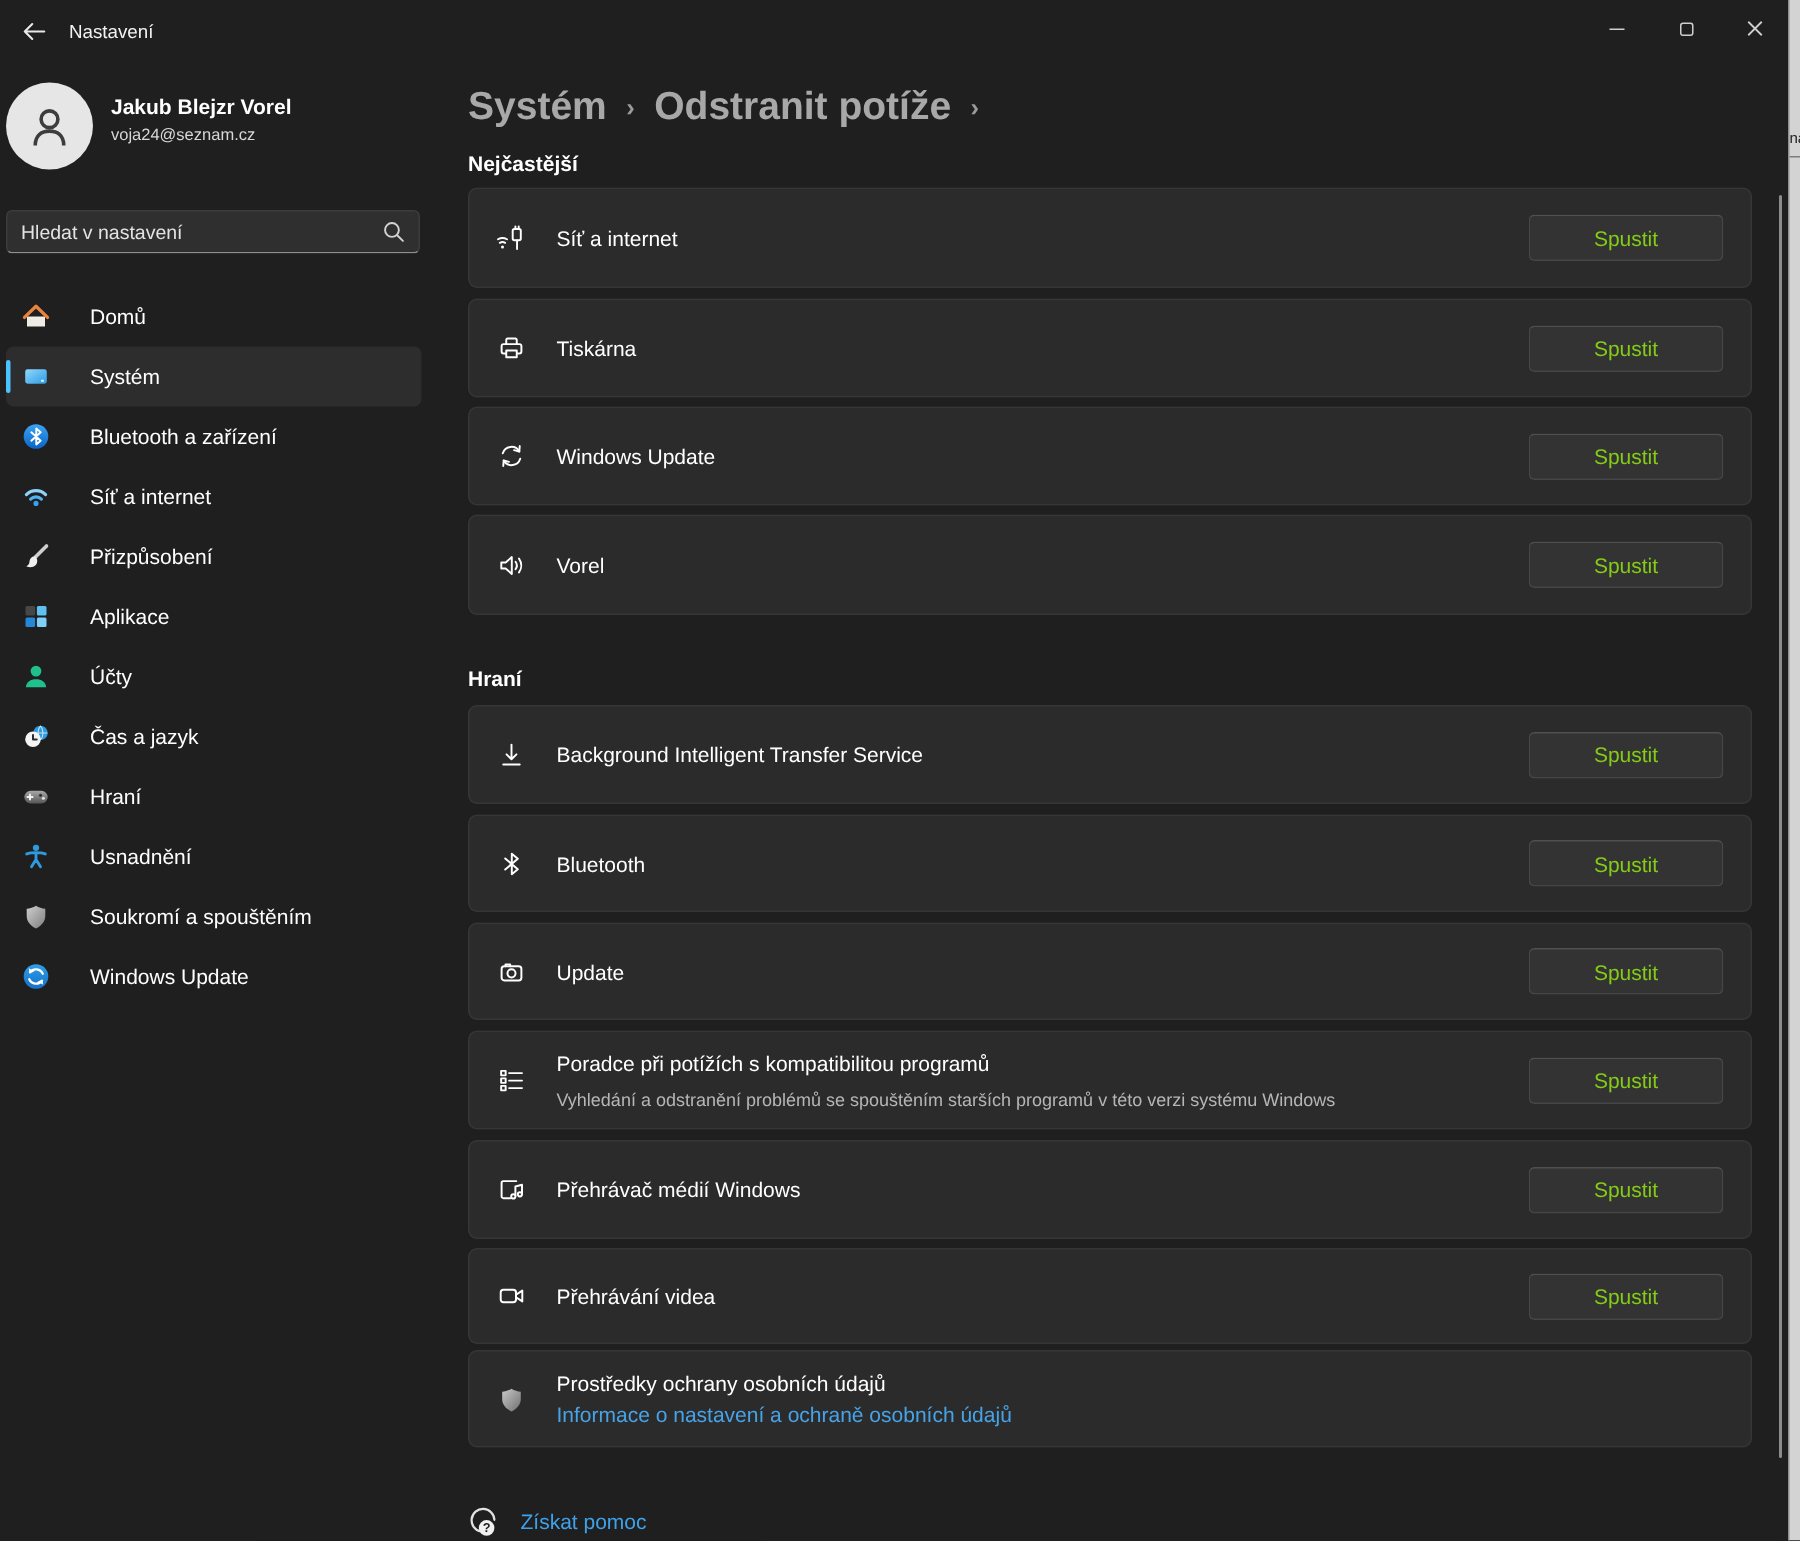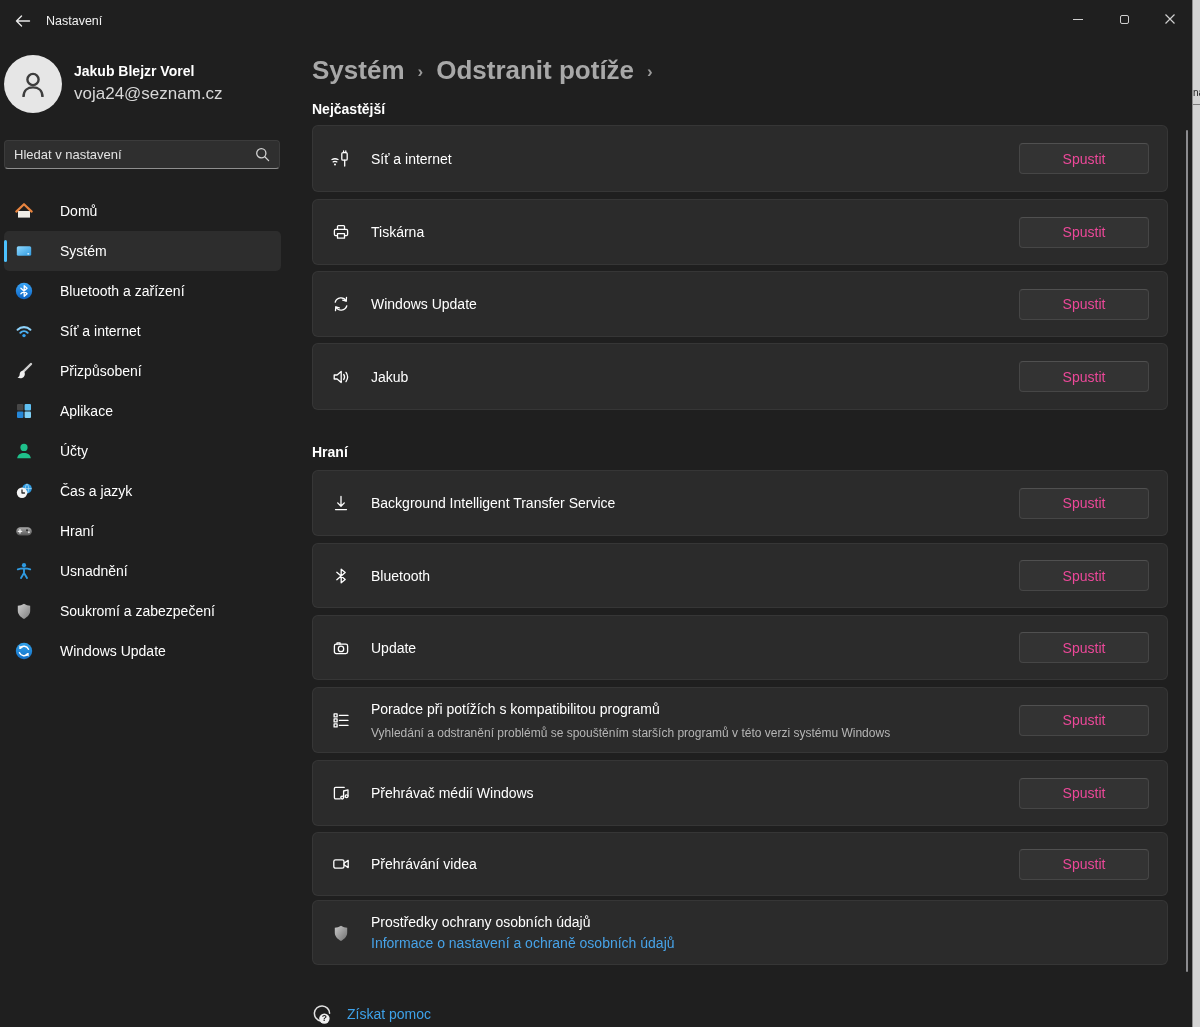--- a/index.html
+++ b/index.html
@@ -23,21 +23,21 @@
   .right-strip { position:absolute; right:0; top:0; width:8px; height:1027px;
     background:#d3d3d3; border-left:1px solid #8f8f8f; overflow:hidden; }
   .strip-text { position:absolute; top:87px; left:0; font-size:10px; color:#222; white-space:nowrap; }
   .strip-divider { position:absolute; top:104px; left:0; width:100%; height:1px; background:#7c7c7c; }
   .scrollbar { position:absolute; left:1186px; top:130px; width:2px; height:842px;
     background:#8b8b8e; border-radius:2px; }
   
   .avatar { position:absolute; left:4px; top:55px; width:58px; height:58px;
     border-radius:50%; background:#e6e6e6; display:flex; align-items:center; justify-content:center; }
   .user-name { position:absolute; left:74px; top:63px; font-size:14px; font-weight:bold; }
-  .user-email { position:absolute; left:74px; top:84px; font-size:17px; color:#d8d8d8; }
+  .user-email { position:absolute; left:74px; top:84px; font-size:11px; color:#d8d8d8; }
   .search-box { position:absolute; left:4px; top:140px; width:276px; height:29px;
     background:#2f2f2f; border:1px solid #3c3c3c; border-bottom:1px solid #8f8f8f;
     border-radius:4px; display:flex; align-items:center; padding:5px 9px; }
   .search-box input { flex:1; background:transparent; border:none; outline:none;
     font-family:"Liberation Sans", sans-serif; font-size:13px; color:#eeeeee; }
   .search-box input::placeholder { color:#e3e3e3; opacity:1; }
   .nav { position:absolute; left:0; top:191px; width:300px; }
   .nav-item { position:relative; height:40px; margin:0 19px 0 4px; border-radius:5px;
     display:flex; align-items:center; padding-left:10px; gap:26px; font-size:14px; color:#ffffff; }
   .nav-item.selected { background:#2d2d2d; }
@@ -54,21 +54,21 @@
     border:1px solid rgba(255,255,255,0.055); border-radius:6px;
     display:flex; align-items:center; padding:0 18px; }
   .row-icon { width:20px; height:20px; margin-right:20px; flex:0 0 20px;
     display:flex; align-items:center; justify-content:center; }
   .row-text { display:flex; flex-direction:column; justify-content:center; }
   .row-label { font-size:14px; color:#ffffff; }
   .row-sub { font-size:12px; color:#b6b6b6; margin-top:9px; }
   .row-link { font-size:14px; color:#47a3e8; margin-top:5px; text-decoration:none; cursor:pointer; }
   .run-btn { margin-left:auto; width:130px; height:31px; background:#333333;
     border:1px solid #464646; border-top-color:#505050; border-radius:4px;
-    color:#ec4899; font-size:14px; font-family:"Liberation Sans", sans-serif;
+    color:#84cc16; font-size:14px; font-family:"Liberation Sans", sans-serif;
     display:flex; align-items:center; justify-content:center; cursor:pointer; }
   .get-help { position:absolute; left:310px; top:1002px; display:flex; align-items:center; gap:13px; }
   .get-help a { font-size:14px; color:#3ea2ea; text-decoration:none; cursor:pointer; }
   svg { display:block; }
 </style>
 </head>
 <body>
 
 <div class="back-btn">
   <svg width="16" height="14" viewBox="0 0 16 14">
@@ -234,21 +234,21 @@
       <svg width="20" height="20" viewBox="0 0 20 20">
         <defs>
             <linearGradient id="gShSide" x1="0" y1="0" x2="1" y2="1">
               <stop offset="0" stop-color="#cfcfcf"></stop>
               <stop offset="1" stop-color="#7e7e7e"></stop>
             </linearGradient>
           </defs>
         <path d="M10 2.8 c-1.9 1.2-4.1 1.9-6.2 2 v4.8 c0 3.9 2.6 6.4 6.2 8.4 3.6-2 6.2-4.5 6.2-8.4 V4.8 c-2.1-.1-4.3-.8-6.2-2z" fill="url(#gShSide)"></path>
       </svg>
     </span>
-    <span>Soukromí a zabezpečení</span>
+    <span>Soukromí a spouštěním</span>
   </div>
   <div class="nav-item">
     <span class="nav-icon">
       <svg width="20" height="20" viewBox="0 0 20 20">
         <defs>
             <linearGradient id="gWU" x1="0" y1="0" x2="0" y2="1">
               <stop offset="0" stop-color="#2fa0e8"></stop>
               <stop offset="1" stop-color="#1570c8"></stop>
             </linearGradient>
           </defs>
@@ -319,21 +319,21 @@
 
 <div class="row" style="top:343px;height:67px">
   <span class="row-icon">
     <svg width="20" height="20" viewBox="0 0 20 20" stroke="#ffffff" stroke-width="1.3" fill="none" stroke-linecap="round" stroke-linejoin="round">
       <path d="M3.2 8 h2.9 l4.1-3.6 v11.2 L6.1 12 H3.2 z"></path>
       <path d="M12.7 7.5 a4.3 4.3 0 0 1 0 5"></path>
       <path d="M15 5.4 a8 8 0 0 1 0 9.2"></path>
     </svg>
   </span>
   <div class="row-text">
-      <div class="row-label">Jakub</div>
+      <div class="row-label">Vorel</div>
     </div>
   <button class="run-btn">Spustit</button>
 </div>
 
 <div class="section-label" style="top:444px">Hraní</div>
 
 <div class="row" style="top:470px;height:66px">
   <span class="row-icon">
     <svg width="20" height="20" viewBox="0 0 20 20" stroke="#ffffff" stroke-width="1.3" fill="none" stroke-linecap="round" stroke-linejoin="round">
       <path d="M4.5 16.6 h11 M10 3.4 v9.6 M6.7 9.9 L10 13.2 L13.3 9.9"></path>

